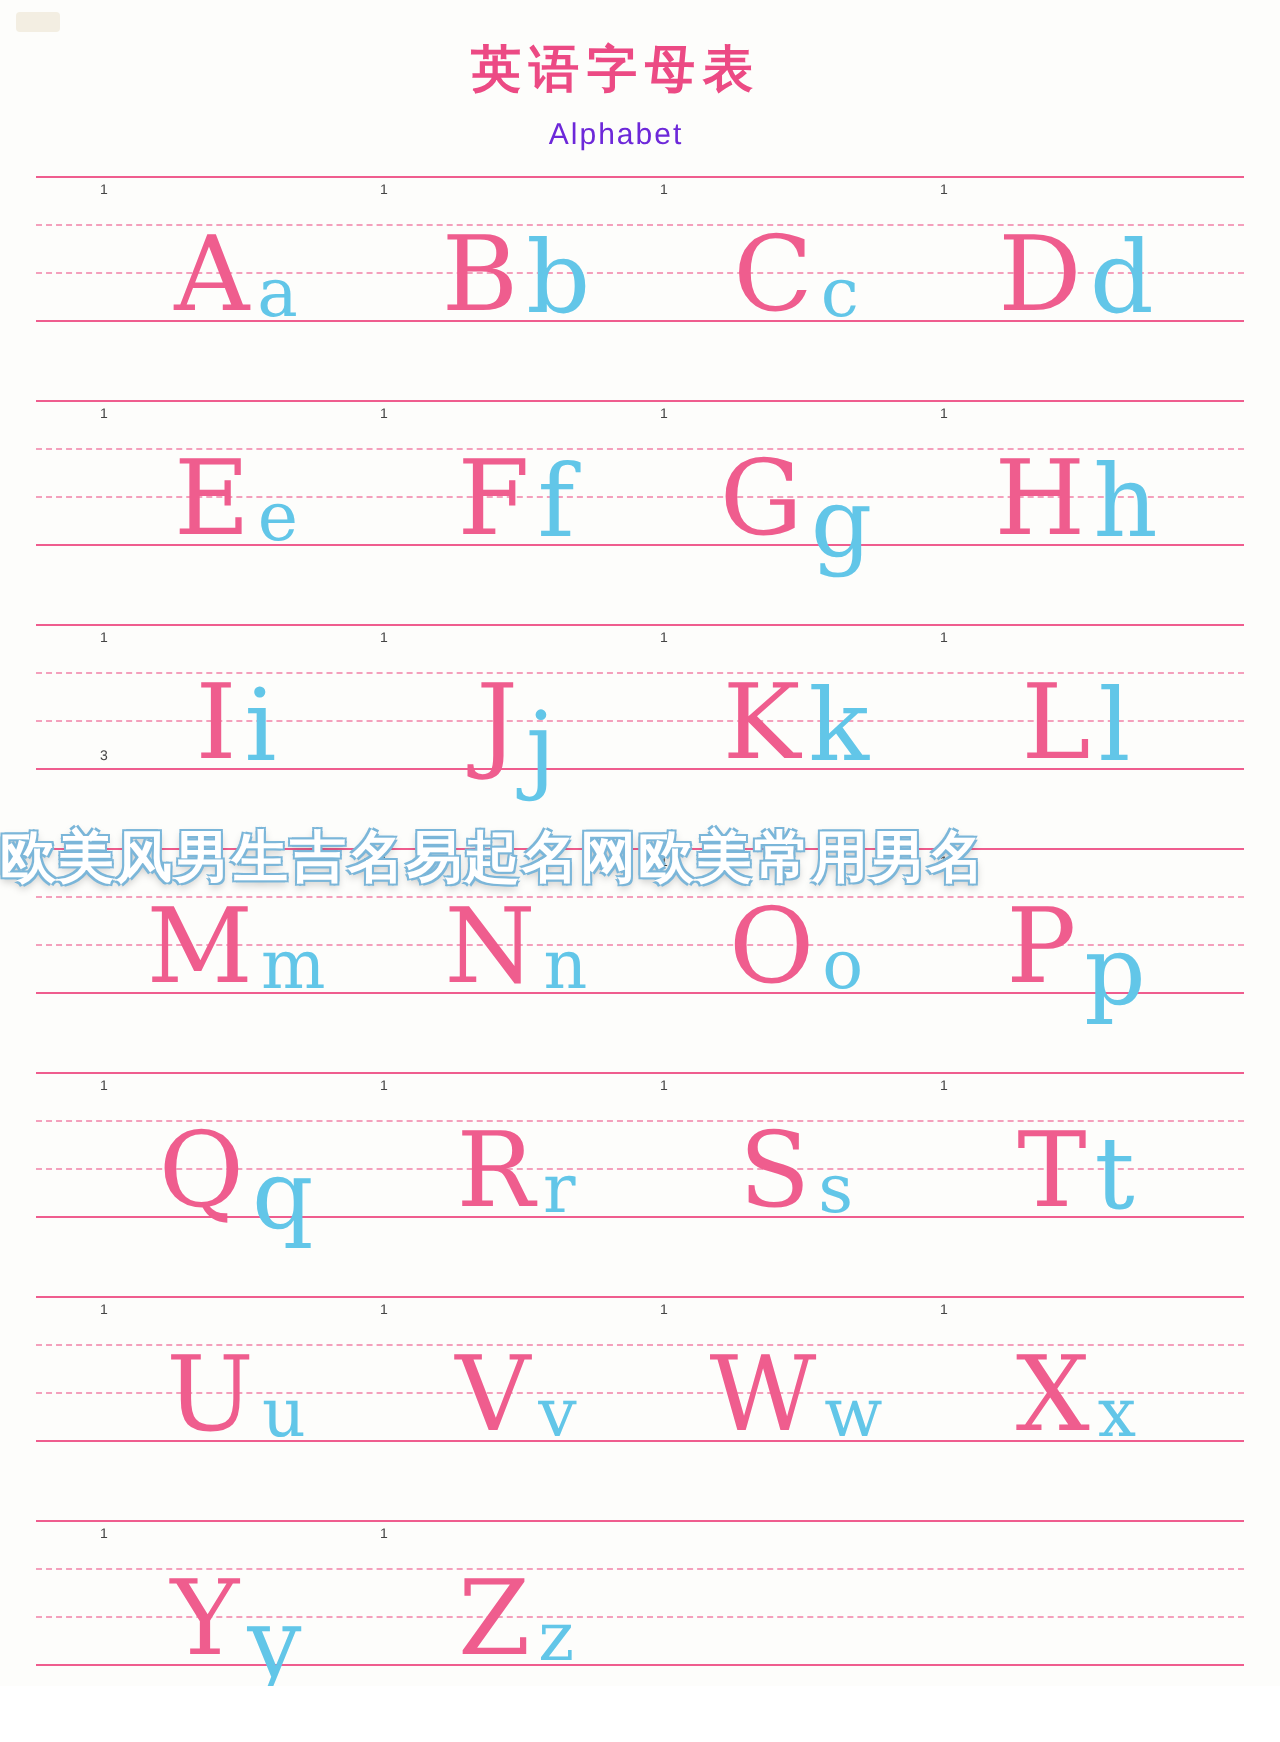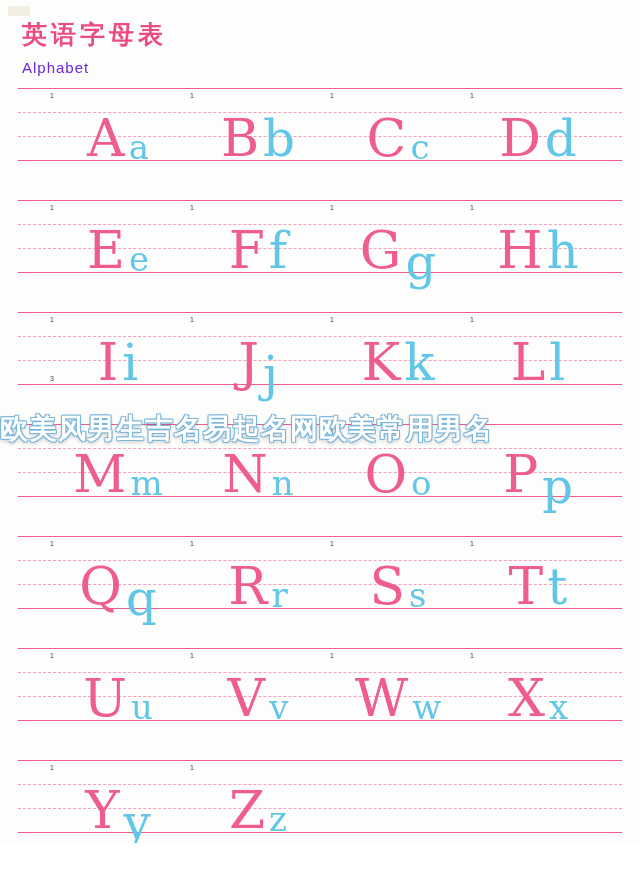--- a/index.html
+++ b/index.html
@@ -21,22 +21,21 @@
     overflow: hidden;
   }
 
   
   #header {
     position: absolute;
     top: 0;
     left: 0;
     width: 616px;
     height: 86px;
-    text-align: left;
-    margin-left: 22px;
+    text-align: center;
   }
   #title-cn {
     margin: 0;
     padding-top: 18px;
     font-size: 25px;
     font-weight: bold;
     letter-spacing: 4px;
     color: #ec4a84;
     font-family: "DejaVu Sans", sans-serif;
   }

